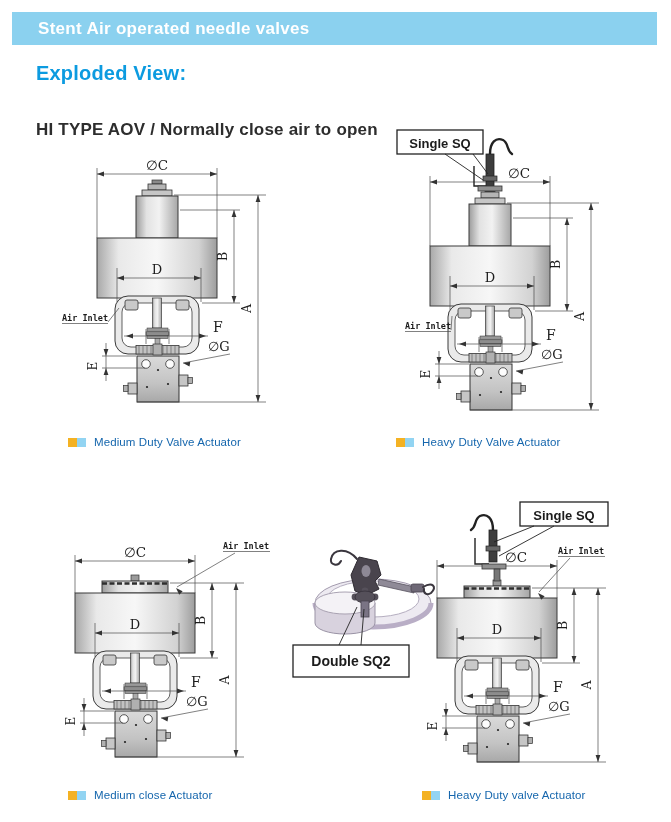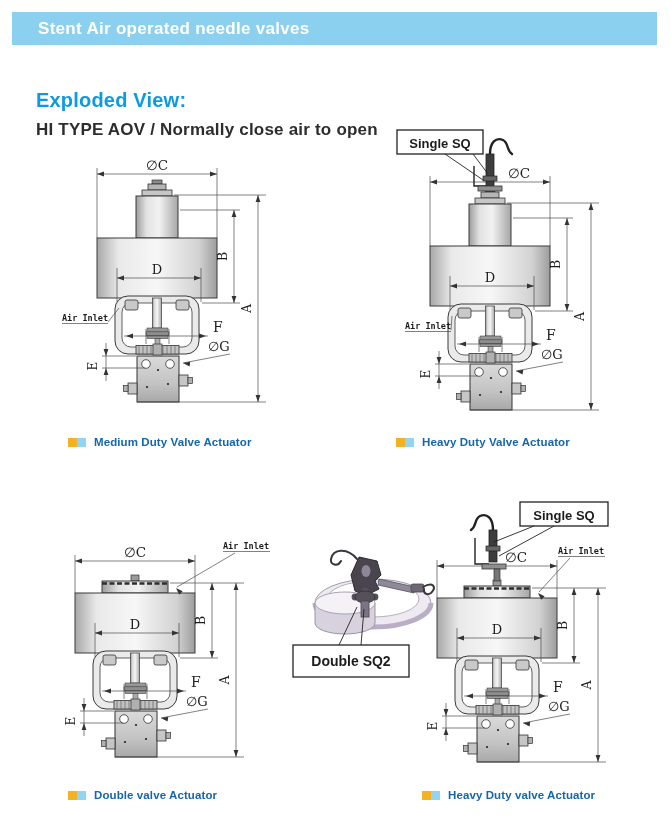--- a/index.html
+++ b/index.html
@@ -2,28 +2,28 @@
 <html><head>
 <meta charset="utf-8">
 <style>
   html,body{margin:0;padding:0;background:#ffffff;}
   .page{position:relative;width:671px;height:822px;background:#fff;overflow:hidden;
         font-family:"Liberation Sans","DejaVu Sans",sans-serif;}
   .bar{position:absolute;left:12px;top:12px;width:645px;height:33px;line-height:33px;
        padding-left:26px;box-sizing:border-box;font-weight:bold;font-size:17px;
        letter-spacing:.3px;background:var(--header-bg);color:var(--header-text);}
   .big-title{position:absolute;left:36px;top:62px;font-size:20px;font-weight:bold;
-       color:var(--title-blue);letter-spacing:.2px;margin-top:27px;}
+       color:var(--title-blue);letter-spacing:.2px;}
   .sec-heading{position:absolute;font-size:17px;font-weight:bold;color:#2d2d2d;letter-spacing:.2px;}
   .caption{position:absolute;display:flex;align-items:center;gap:8px;}
   .caption .ic{display:inline-flex;}
   .caption .sq{width:9px;height:9px;display:inline-block;}
   .caption .sq.y{background:var(--icon-yellow);}
   .caption .sq.b{background:var(--icon-blue);}
-  .caption .txt{font-size:11.5px;font-weight:bold;color:var(--caption-blue);letter-spacing:.1px;}
+  .caption .txt{font-size:11.5px;font-weight:normal;color:var(--caption-blue);letter-spacing:.1px;}
   svg.diagram{position:absolute;overflow:visible;}
 </style>
 </head>
 <body>
 
 <div class="page" style="--header-bg: #8BD1EF; --header-text: #FFFFFF; --title-blue: #0C9BE0; --caption-blue: #1566AD; --icon-yellow: #F4B223; --icon-blue: #92D4F2;">
 
   <div class="bar">
     <span>Stent Air operated needle valves</span>
   </div>
@@ -501,21 +501,21 @@
         <line x1="132" y1="26" x2="92" y2="42" stroke="#222" stroke-width="0.9"></line>
         <line x1="152" y1="26" x2="97" y2="56" stroke="#222" stroke-width="0.9"></line>
       </g>
     </svg>
 
   <div class="caption" style="left:68px;top:789px">
     <span class="ic">
         <i class="sq y"></i>
         <i class="sq b"></i>
       </span>
-    <span class="txt">Double valve Actuator</span>
+    <span class="txt">Medium close Actuator</span>
   </div>
   <div class="caption" style="left:422px;top:789px">
     <span class="ic">
         <i class="sq y"></i>
         <i class="sq b"></i>
       </span>
     <span class="txt">Heavy Duty  valve Actuator</span>
   </div>
 
 </div>

